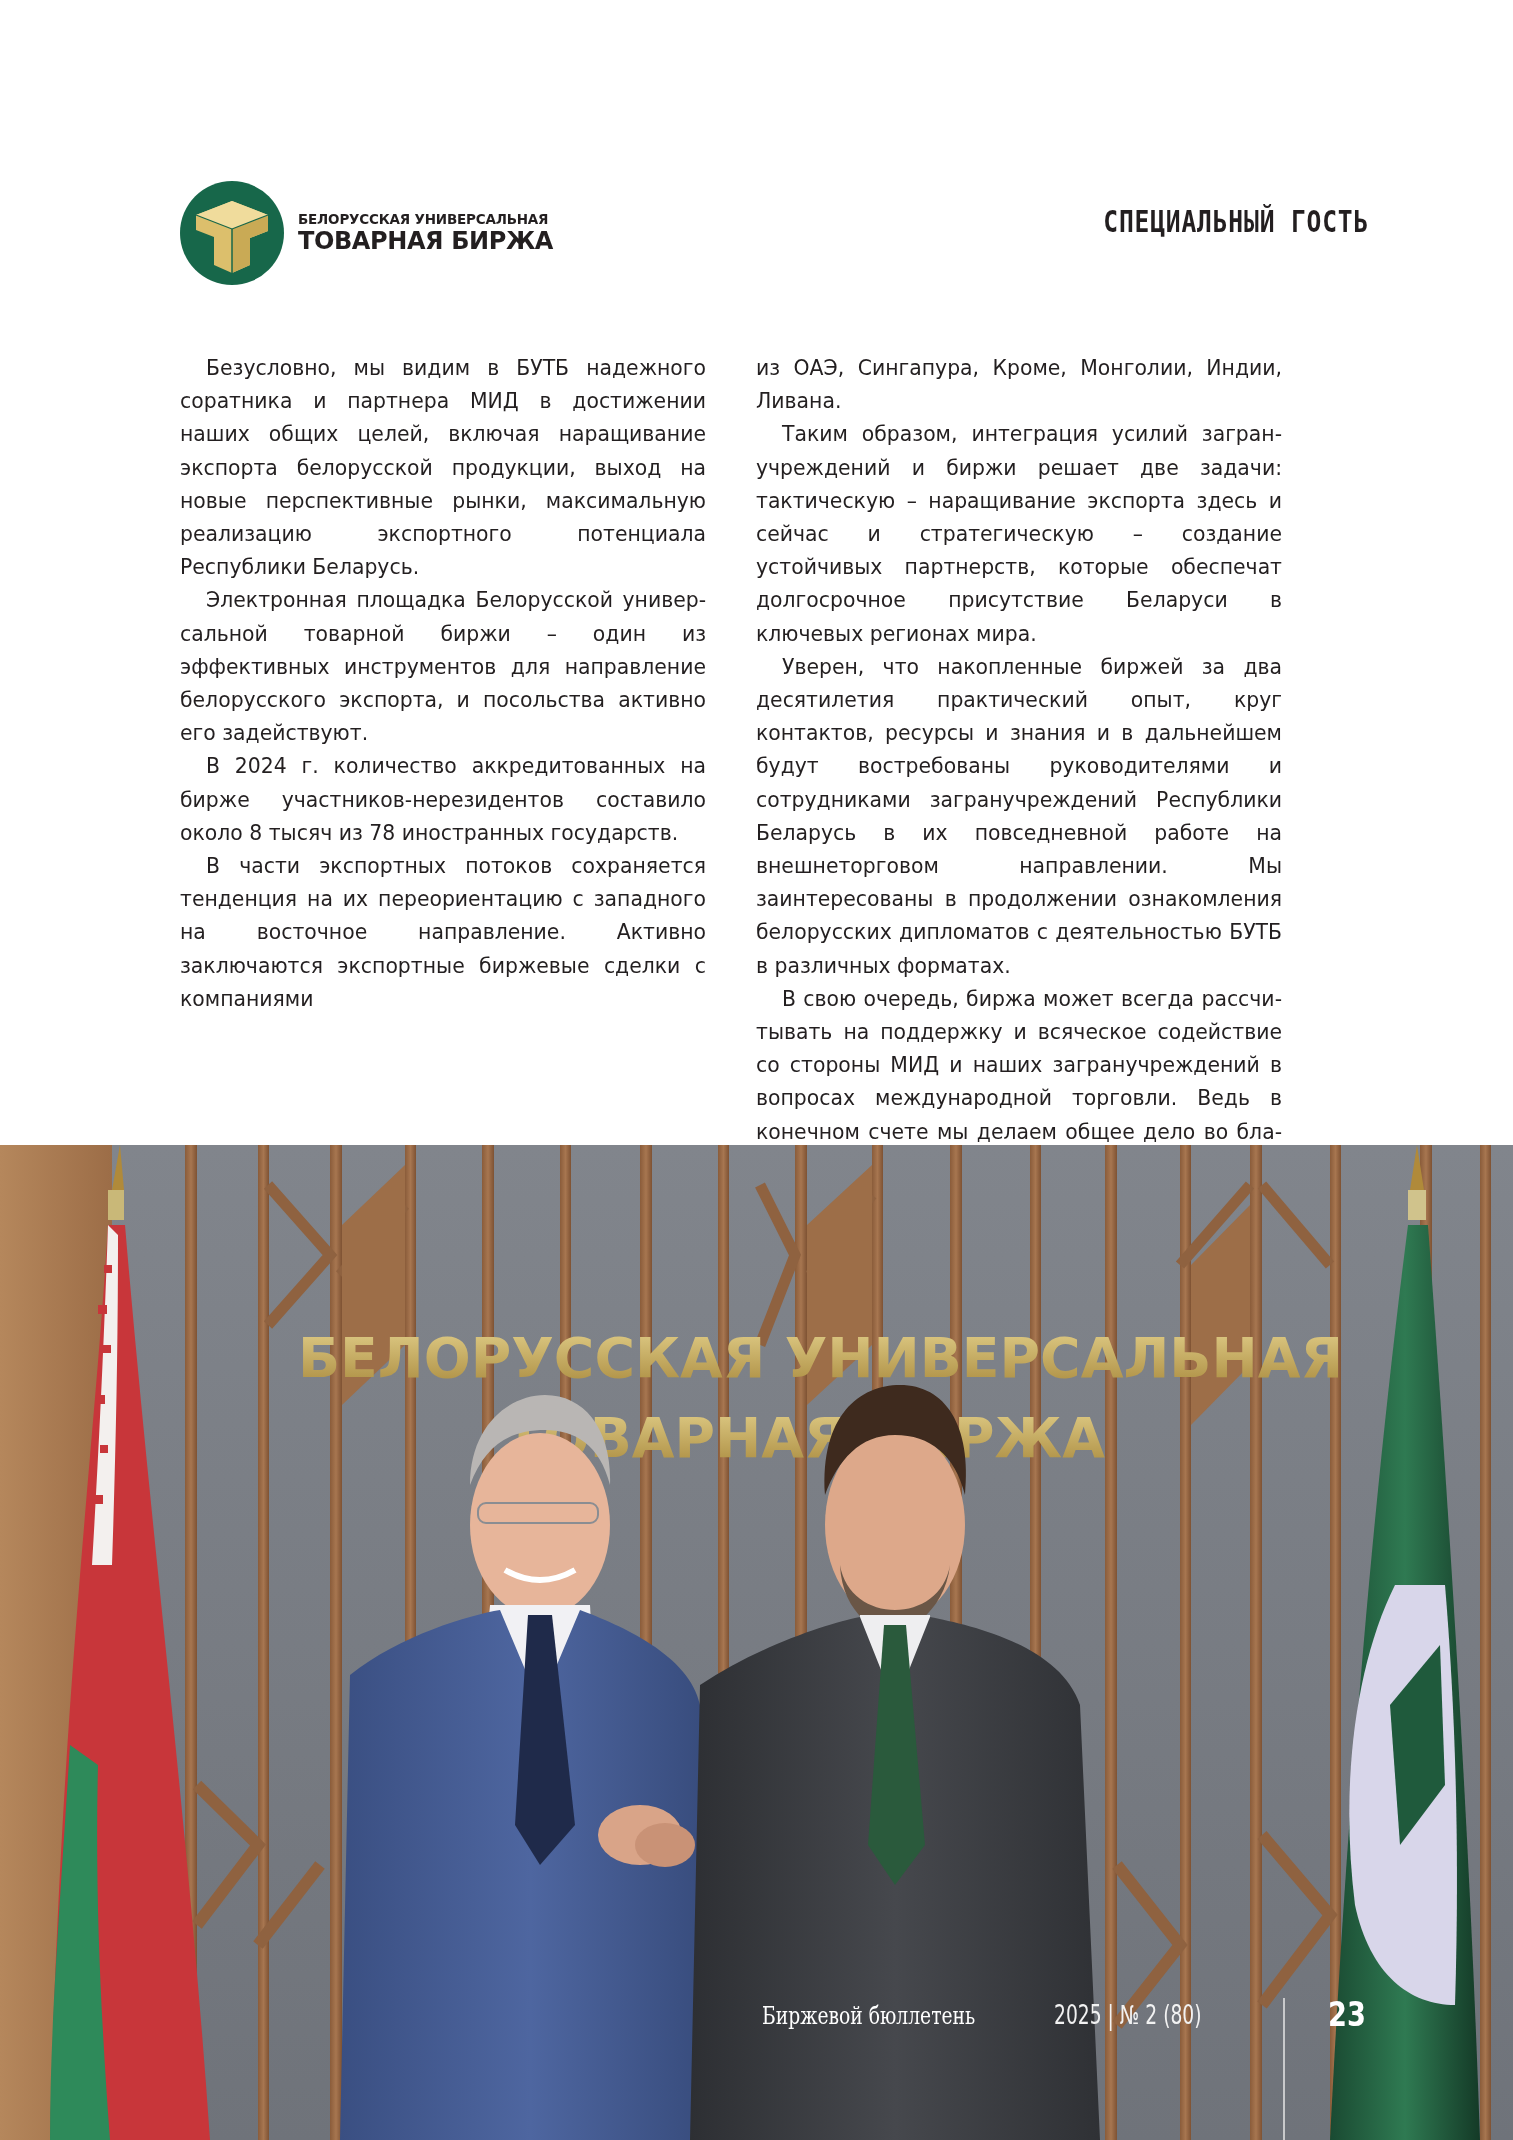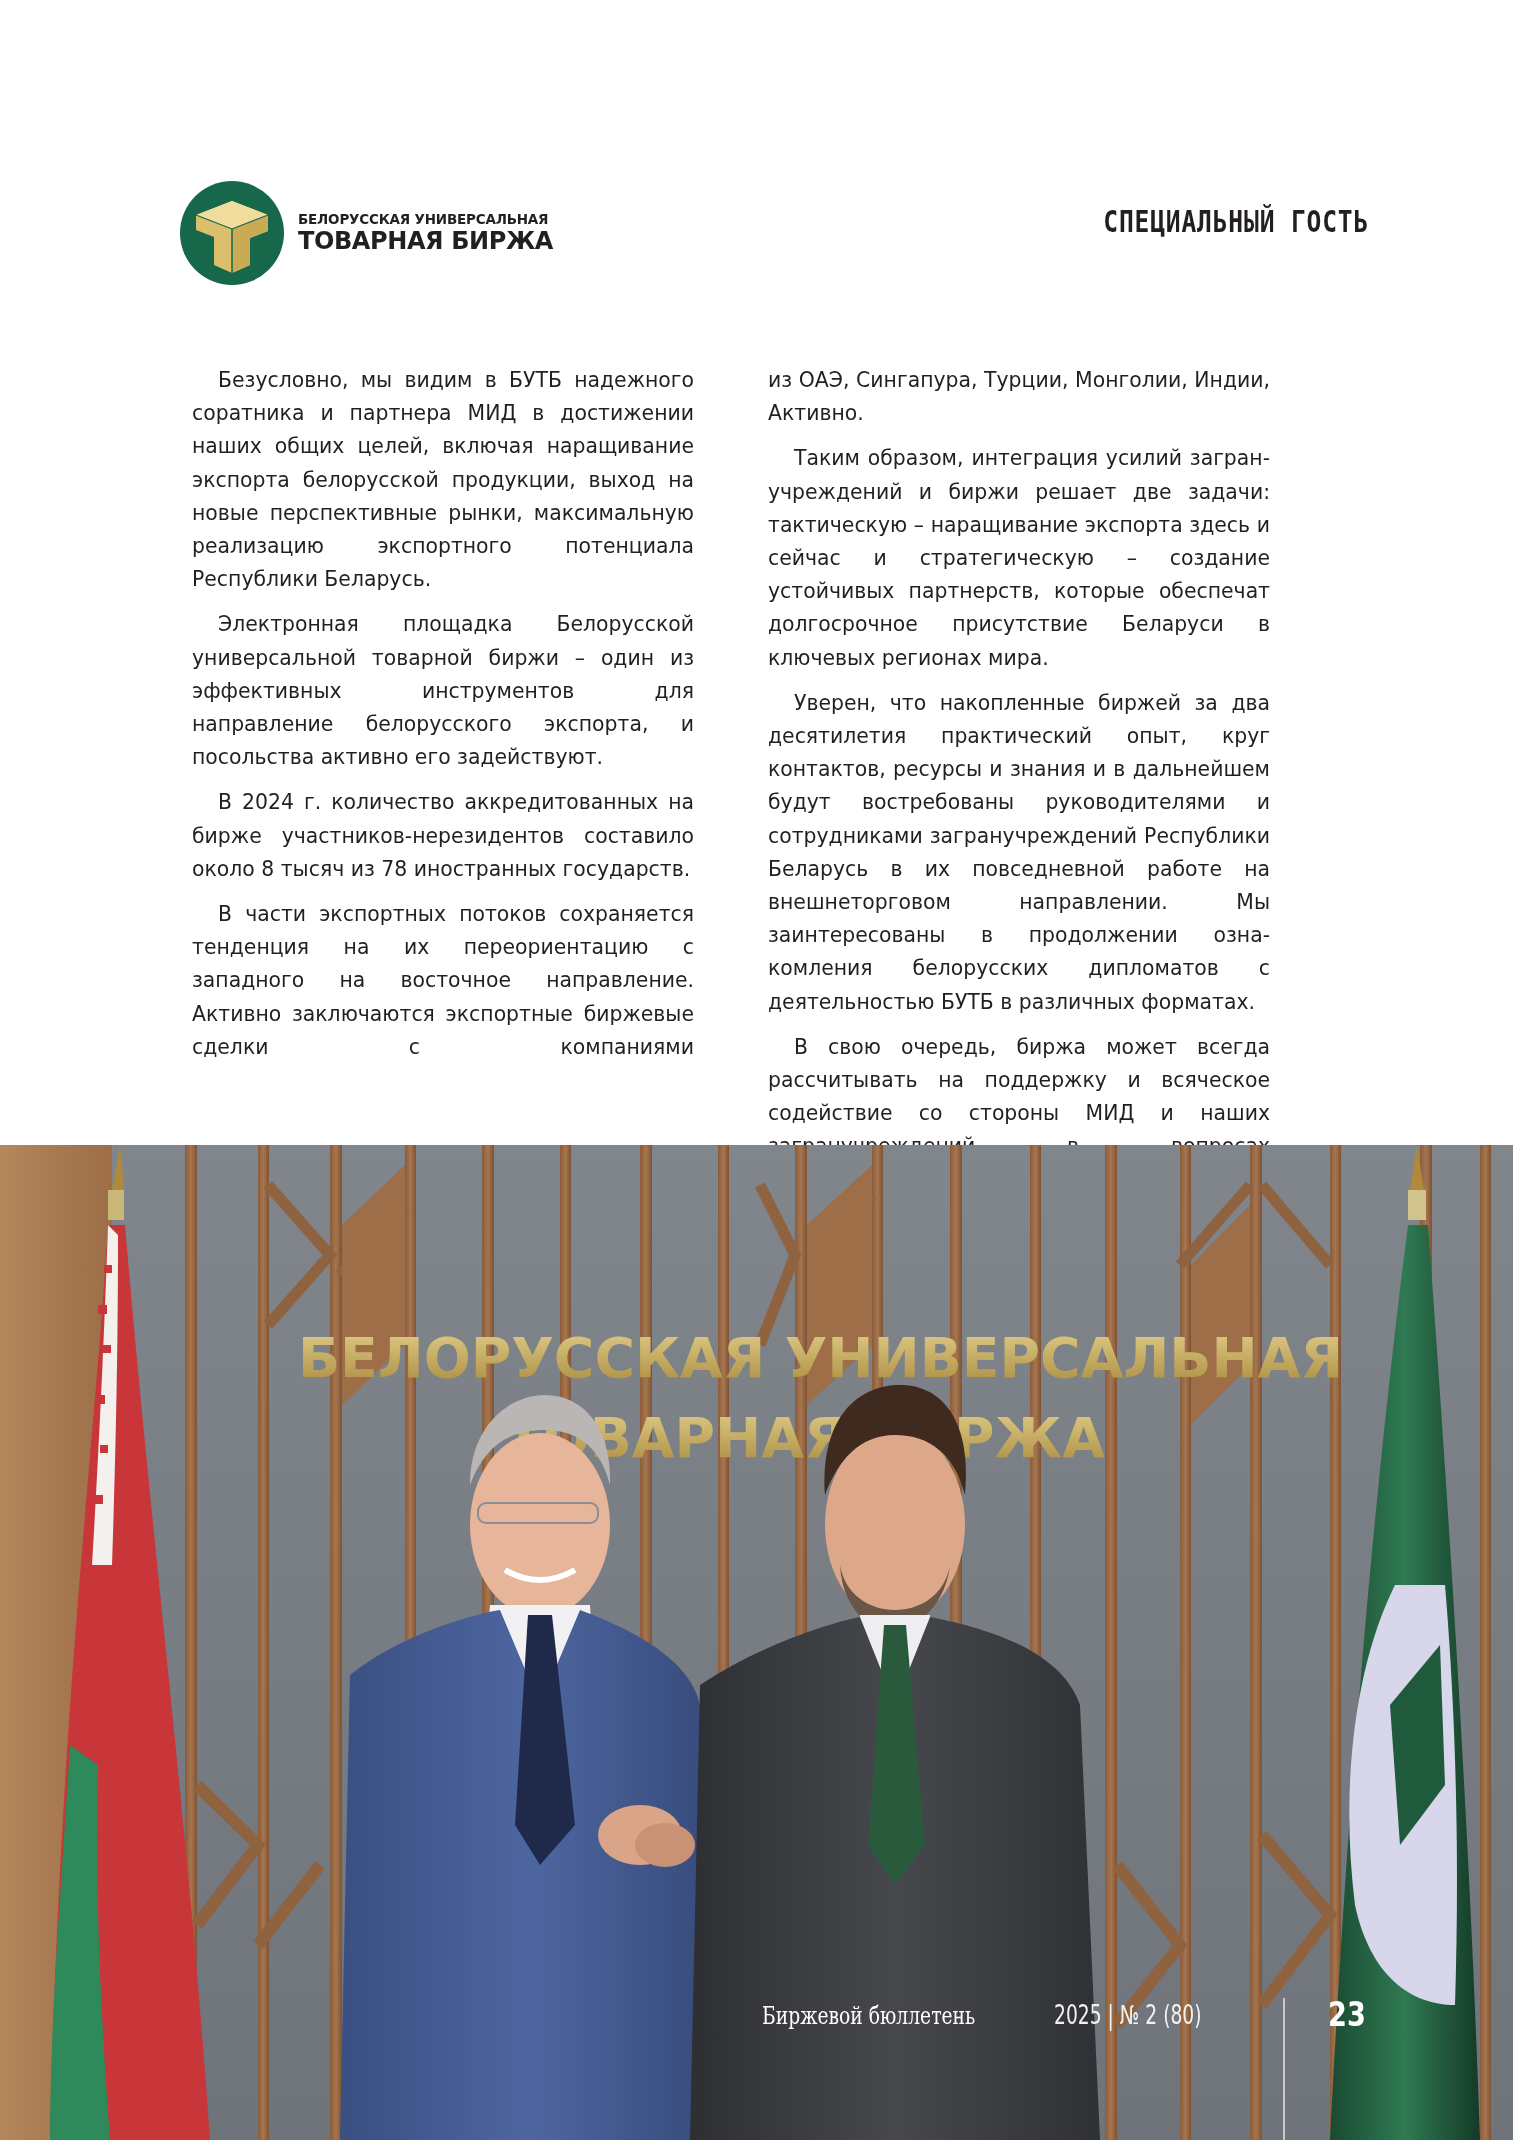--- a/index.html
+++ b/index.html
@@ -12,21 +12,21 @@
     .logo-text { margin-left: 14px; display: flex; flex-direction: column; justify-content: center; }
     .logo-line1 { font-family: "DejaVu Sans", sans-serif; font-weight: bold; font-size: 13.5px; letter-spacing: -0.2px; color: #231f20; line-height: 16px; }
     .logo-line2 { font-family: "DejaVu Sans", sans-serif; font-weight: bold; font-size: 24px; letter-spacing: -0.4px; color: #231f20; line-height: 28px; }
 
     .section-title { position: absolute; right: 144px; top: 204px; font-family: "DejaVu Sans Mono", monospace; font-weight: bold; font-size: 30px; letter-spacing: 1px; color: #231f20; transform: scaleX(0.82); transform-origin: right center; white-space: nowrap; }
 
     
     .col { position: absolute; top: 352px; width: 526px; font-family: "DejaVu Sans", sans-serif; font-size: 20.4px; line-height: 33.2px; color: #231f20; }
     .col-left { left: 180px; }
     .col-right { left: 756px; }
-    .col p { margin: 12px; text-align: justify; text-align-last: left; hyphens: manual; }
+    .col p { margin: 0; text-align: justify; text-align-last: left; hyphens: manual; }
     .col p.indent { text-indent: 26px; }
 
     
     .photo { position: absolute; left: 0; top: 1145px; width: 1513px; height: 995px; overflow: hidden; background: #7d8187; }
     .photo svg { position: absolute; left: 0; top: 0; }
     .footer-journal { position: absolute; left: 762px; top: 2002px; font-family: "DejaVu Serif", serif; font-size: 24px; color: #ffffff; transform: scaleX(0.78); transform-origin: left center; white-space: nowrap; }
     .footer-issue { position: absolute; left: 1054px; top: 2000px; font-family: "DejaVu Sans", sans-serif; font-size: 26px; color: #f2f2f2; transform: scaleX(0.72); transform-origin: left center; white-space: nowrap; }
     .footer-divider { position: absolute; left: 1283px; top: 1998px; width: 2px; height: 142px; background: rgba(230,230,230,0.75); }
     .footer-page { position: absolute; left: 1328px; top: 1994px; font-family: "DejaVu Sans", sans-serif; font-weight: bold; font-size: 34px; color: #ffffff; transform: scaleX(0.8); transform-origin: left center; }
   </style>
@@ -55,21 +55,21 @@
 <div class="section-title">СПЕЦИАЛЬНЫЙ ГОСТЬ</div>
 
 <div class="col col-left">
   <p class="indent">Безусловно, мы видим в БУТБ надежного соратника и партнера МИД в достижении наших общих целей, включая наращивание экспорта белорусской продукции, выход на новые пер­спективные рынки, максимальную реализацию экспортного потенциала Республики Беларусь.</p>
   <p class="indent">Электронная площадка Белорусской универ­сальной товарной биржи – один из эффективных инструментов для направление белорусского экспорта, и посольства активно его задействуют.</p>
   <p class="indent">В 2024 г. количество аккредитованных на бир­же участников-нерезидентов составило около 8 тысяч из 78 иностранных государств.</p>
   <p class="indent" style="text-align-last: justify;">В части экспортных потоков сохраняется тен­денция на их переориентацию с западного на восточное направление. Активно заключают­ся экспортные биржевые сделки с компаниями</p>
 </div>
 
 <div class="col col-right">
-  <p>из ОАЭ, Сингапура, Турции, Монголии, Индии, Активно.</p>
+  <p>из ОАЭ, Сингапура, Кроме, Монголии, Индии, Ливана.</p>
   <p class="indent">Таким образом, интеграция усилий загран­учреждений и биржи решает две задачи: такти­ческую – наращивание экспорта здесь и сейчас и стратегическую – создание устойчивых парт­нерств, которые обеспечат долгосрочное при­сутствие Беларуси в ключевых регионах мира.</p>
   <p class="indent">Уверен, что накопленные биржей за два деся­тилетия практический опыт, круг контактов, ресурсы и знания и в дальнейшем будут востре­бованы руководителями и сотрудниками загран­учреждений Республики Беларусь в их повсе­дневной работе на внешнеторговом направле­нии. Мы заинтересованы в продолжении озна­комления белорусских дипломатов с деятель­ностью БУТБ в различных форматах.</p>
   <p class="indent">В свою очередь, биржа может всегда рассчи­тывать на поддержку и всяческое содействие со стороны МИД и наших загранучреждений в вопросах международной торговли. Ведь в конечном счете мы делаем общее дело во бла­го белорусской экономики и наших граждан.</p>
 </div>
 
 <div class="photo">
   <svg width="1513" height="995" viewBox="0 0 1513 995">
     <defs>
       <linearGradient id="wallGrad" x1="0" y1="0" x2="0" y2="1">
         <stop offset="0" stop-color="#81858c"></stop>

